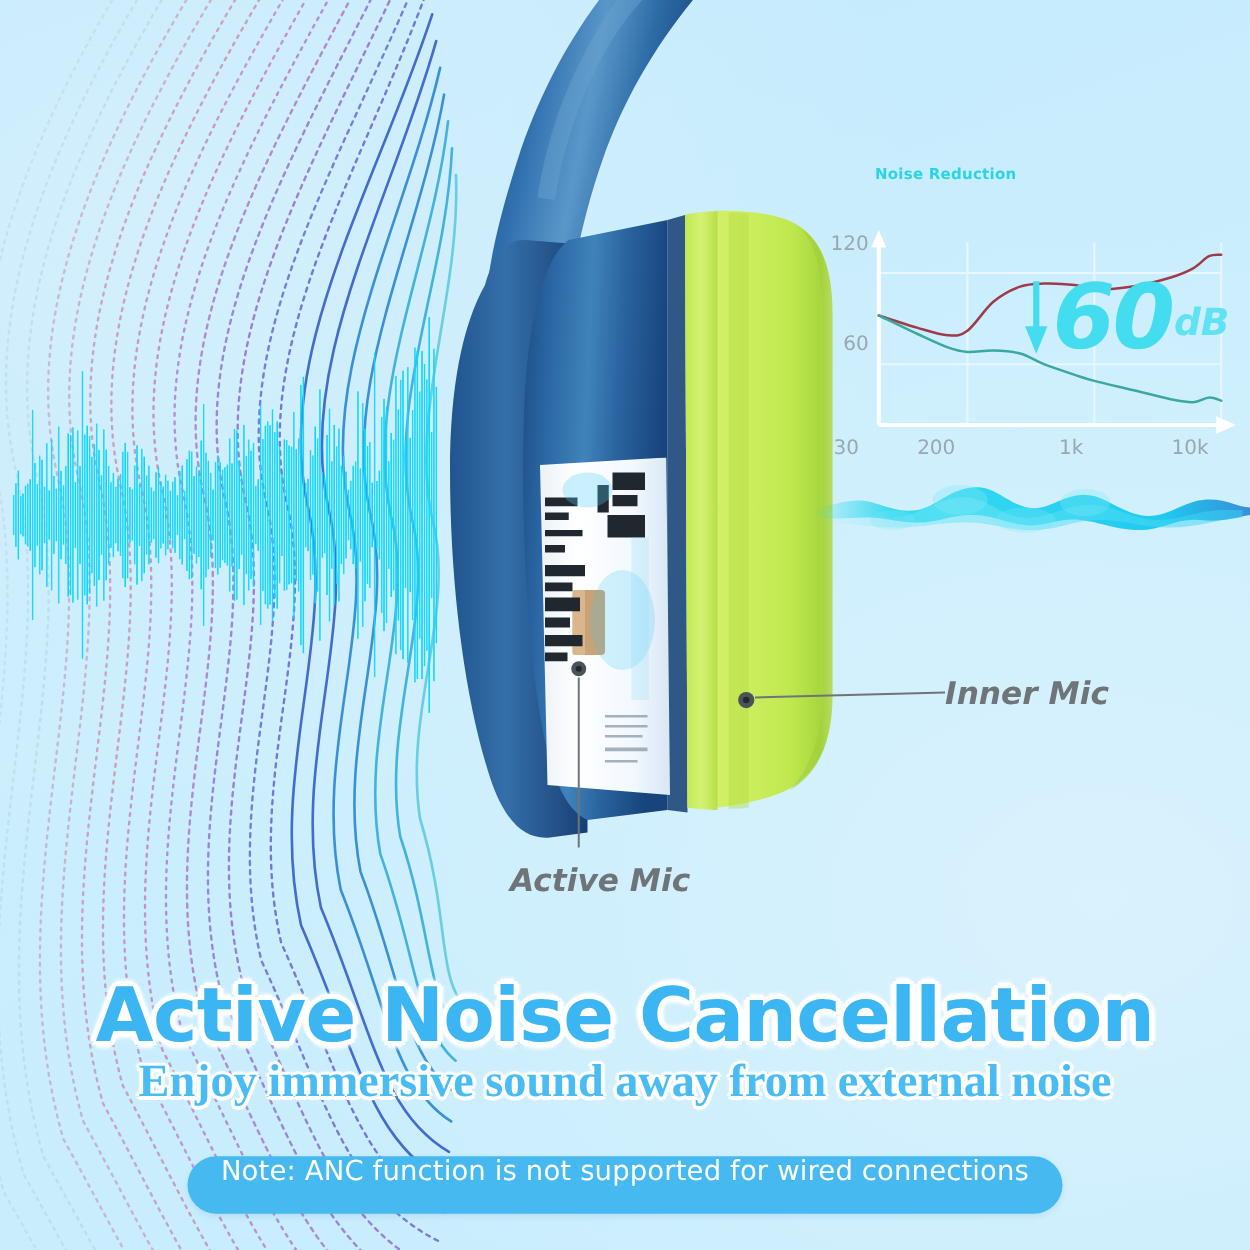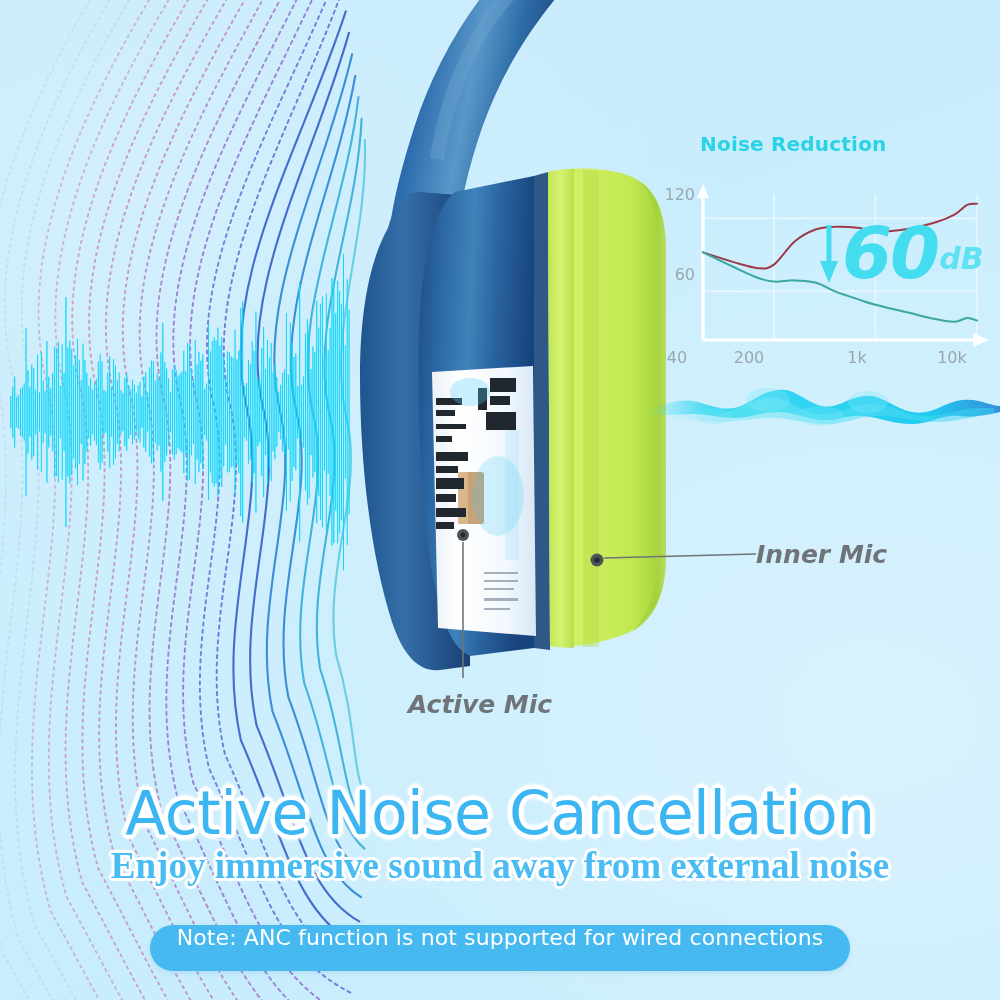--- a/index.html
+++ b/index.html
@@ -15,21 +15,21 @@
       radial-gradient(100% 80% at 12% 18%, #d3effd 0%, rgba(211,239,253,0) 62%),
       linear-gradient(160deg,#c3eafc 0%,#cbeefd 45%,#c6ecfd 100%);
   }
   .layer{position:absolute;inset:0;}
   svg{display:block;}
 
   
   #chart-panel{position:absolute;left:655px;top:132px;width:345px;height:250px;}
   .chart-title{
     position:absolute;left:45px;top:0px;
-    font-size:20px;font-weight:700;color:#2ad3e6;letter-spacing:.2px;
+    font-size:12px;font-weight:700;color:#2ad3e6;letter-spacing:.2px;
     font-family:"DejaVu Sans", sans-serif;
   }
   .ytick{
     position:absolute;color:#9aa7ae;font-size:16px;font-weight:400;
     font-family:"DejaVu Sans", sans-serif;text-align:right;width:42px;
   }
   #ytick-0{left:-2px;top:53px;}
   #ytick-1{left:-2px;top:133px;}
   .xtick{
     position:absolute;color:#9aa7ae;font-size:16px;font-weight:400;
@@ -61,21 +61,21 @@
     position:absolute;color:#6e7478;font-style:italic;font-weight:700;
     font-family:"DejaVu Sans", sans-serif;font-size:25px;white-space:nowrap;
   }
   #label-inner-mic{left:756px;top:540px;}
   #label-outer-mic{left:408px;top:690px;}
 
   
   #headline-block{position:absolute;left:0;top:782px;width:1000px;text-align:center;}
   .headline{
     font-family:"DejaVu Sans", sans-serif;
-    font-size:60px;font-weight:400;color:#3cb6f2;line-height:1.04;
+    font-size:60px;font-weight:700;color:#3cb6f2;line-height:1.04;
     letter-spacing:-.5px;
     text-shadow:
       0 0 0 #fff,
       -4px 0 0 #fff, 4px 0 0 #fff, 0 -4px 0 #fff, 0 4px 0 #fff,
       -3px -3px 0 #fff, 3px -3px 0 #fff, -3px 3px 0 #fff, 3px 3px 0 #fff,
       -5px 0 2px #fff, 5px 0 2px #fff, 0 5px 3px #fff, 0 -5px 3px #fff;
   }
   .subheadline{
     font-family:Liberation Serif, serif;
     font-size:37px;font-weight:700;color:#49bdf3;margin-top:0;
@@ -452,21 +452,21 @@
         <polygon points="334,208 318,201 318,215" fill="#ffffff"></polygon>
       </g>
       <g id="chart-series">
           <path d="M 48.00 120.40 C 53.09 122.02, 69.35 127.50, 78.56 130.13 C 87.77 132.77, 96.50 135.81, 103.23 136.22 C 109.97 136.62, 112.88 137.03, 118.96 132.57 C 125.03 128.11, 132.66 115.33, 139.68 109.45 C 146.70 103.57, 154.35 99.72, 161.09 97.28 C 167.82 94.85, 172.80 95.05, 180.08 94.85 C 187.36 94.65, 198.02 95.26, 204.75 96.07 C 211.49 96.88, 212.77 99.51, 220.48 99.72 C 228.19 99.92, 240.85 98.91, 251.04 97.28 C 261.23 95.66, 273.53 92.42, 281.60 89.98 C 289.67 87.55, 294.38 85.52, 299.48 82.68 C 304.57 79.84, 308.41 74.77, 312.16 72.95 C 315.92 71.12, 320.36 71.94, 322.00 71.73" fill="none" stroke="#9e3a4a" stroke-width="2" stroke-linecap="round" stroke-linejoin="round"></path>
           <path d="M 48.00 120.40 C 53.09 122.83, 69.35 130.74, 78.56 135.00 C 87.77 139.26, 96.50 143.52, 103.23 145.95 C 109.97 148.38, 112.88 149.19, 118.96 149.60 C 125.03 150.01, 132.66 148.18, 139.68 148.38 C 146.70 148.59, 154.35 148.99, 161.09 150.82 C 167.82 152.64, 172.80 156.49, 180.08 159.33 C 187.36 162.17, 198.02 165.62, 204.75 167.85 C 211.49 170.08, 212.77 170.69, 220.48 172.72 C 228.19 174.74, 240.85 177.58, 251.04 180.02 C 261.23 182.45, 273.53 185.69, 281.60 187.32 C 289.67 188.94, 294.38 189.95, 299.48 189.75 C 304.57 189.55, 308.41 186.30, 312.16 186.10 C 315.92 185.90, 320.36 188.13, 322.00 188.53" fill="none" stroke="#3aa89e" stroke-width="2" stroke-linecap="round" stroke-linejoin="round"></path>
         </g>
     </svg>
 
     <div class="ytick" id="ytick-0">120</div>
     <div class="ytick" id="ytick-1">60</div>
-    <div class="xtick" id="xtick-0">40</div>
+    <div class="xtick" id="xtick-0">30</div>
     <div class="xtick" id="xtick-1">200</div>
     <div class="xtick" id="xtick-2">1k</div>
     <div class="xtick" id="xtick-3">10k</div>
   </div>
 
   <div id="db-callout">
     <svg class="db-arrow" viewBox="0 0 22 62">
       <line x1="11" y1="2" x2="11" y2="42" stroke="#44ddf0" stroke-width="5"></line>
       <polygon points="11,60 2,38 20,38" fill="#44ddf0"></polygon>
     </svg>

